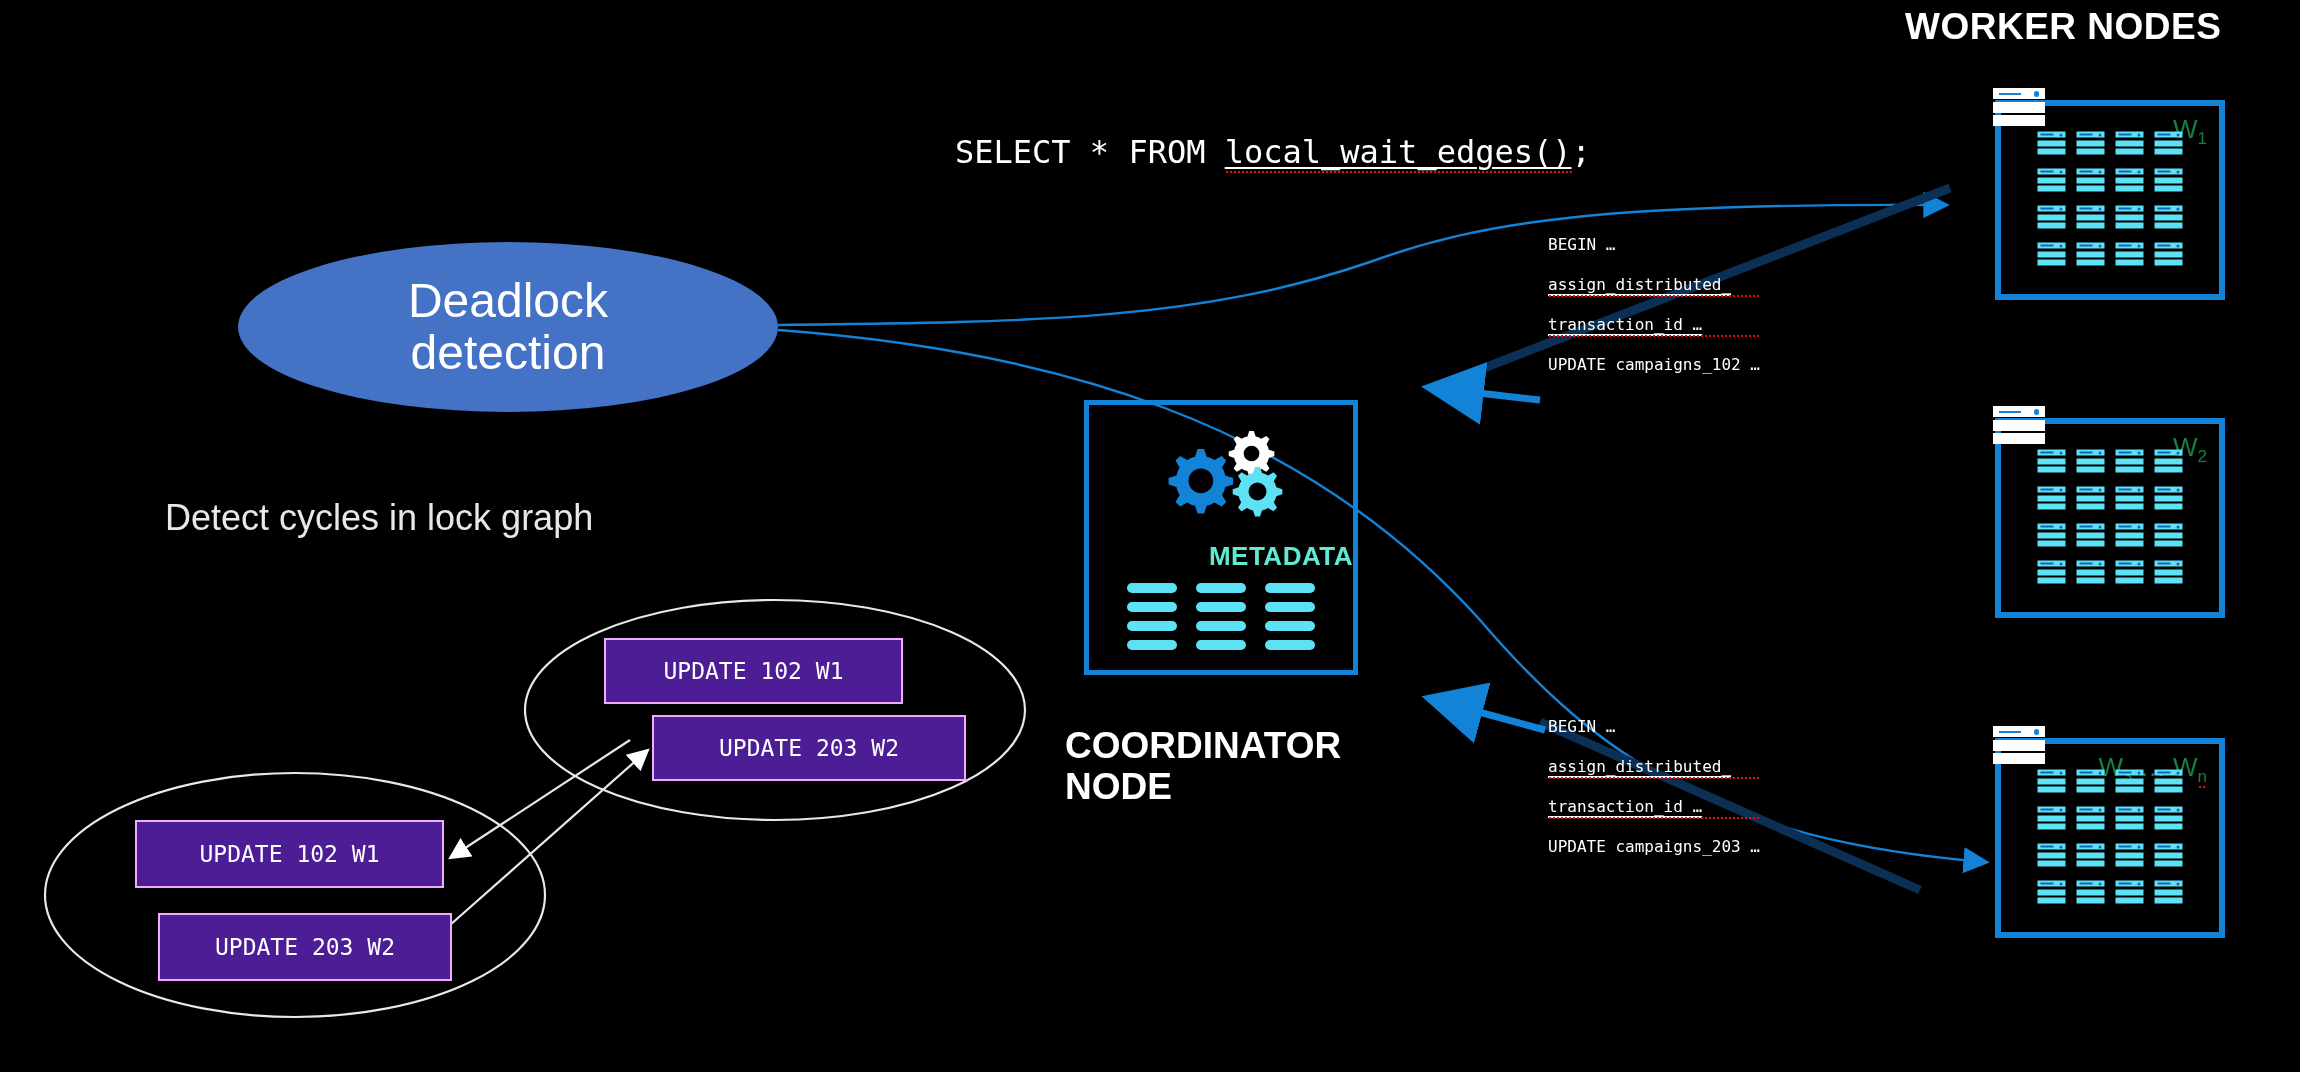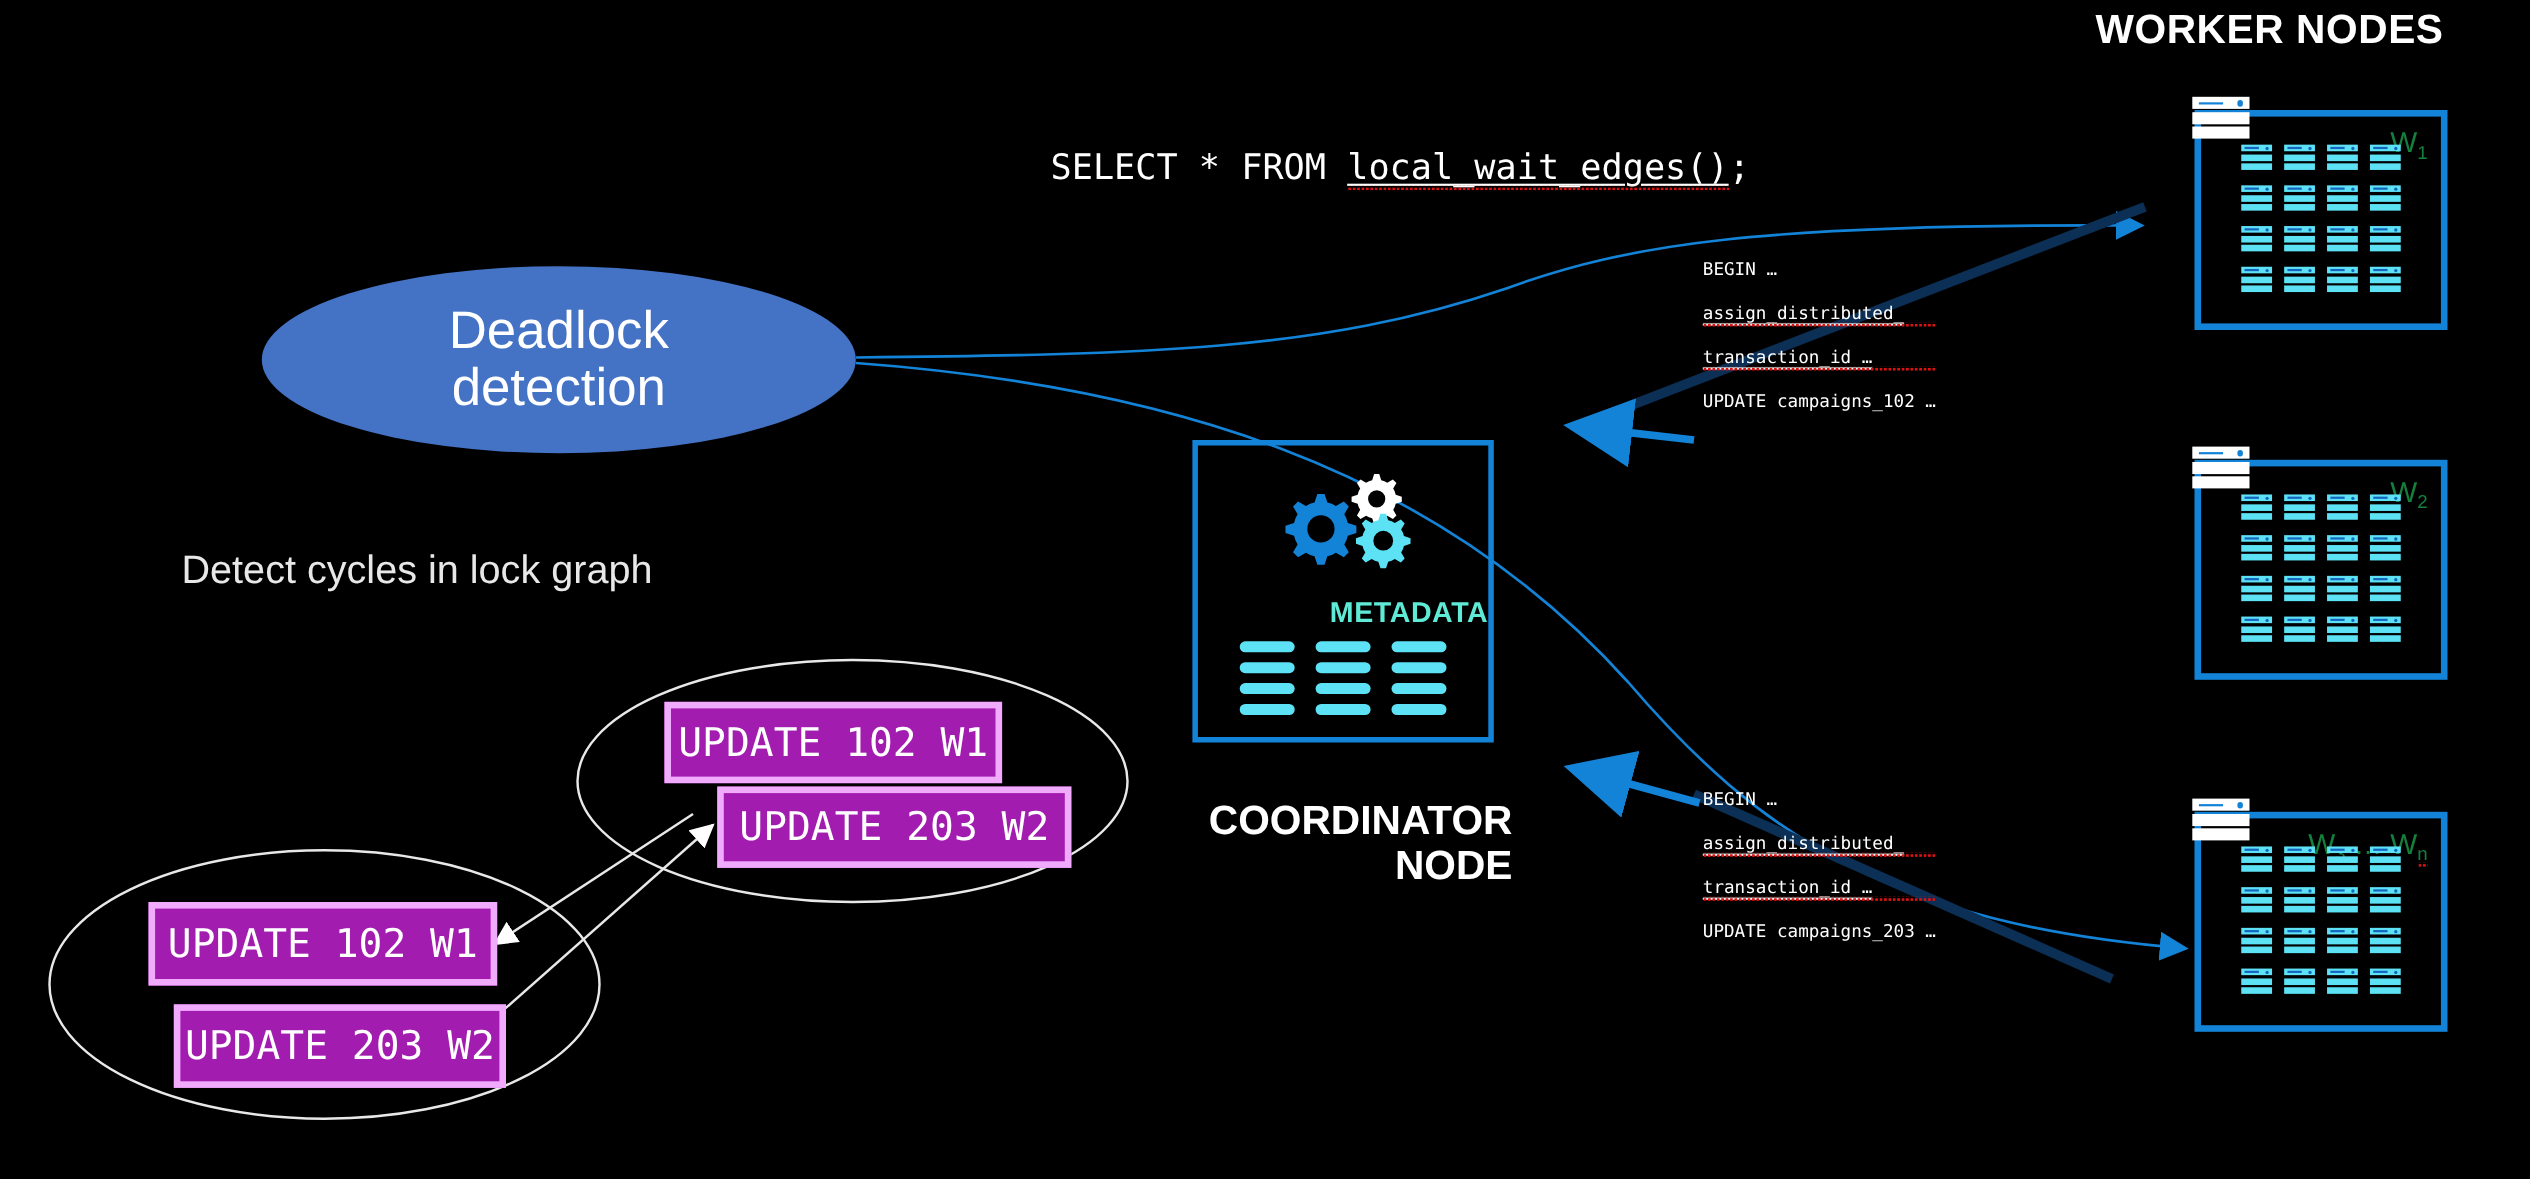--- a/index.html
+++ b/index.html
@@ -3,40 +3,40 @@
 <meta charset="utf-8">
 <style>
   html,body{margin:0;padding:0;background:#000;}
   body{width:2300px;height:1072px;position:relative;overflow:hidden;
        font-family:"Liberation Sans",sans-serif;color:#fff;}
   #stage{position:absolute;left:0;top:0;width:1976px;height:1072px;background:#000;}
   #wires{position:absolute;left:0;top:0;width:2300px;height:1072px;pointer-events:none;}
 
   .hdr-worker{position:absolute;left:1905px;top:6px;font-size:37px;font-weight:bold;
      letter-spacing:.5px;color:#fff;white-space:nowrap;}
-  .hdr-coord{position:absolute;left:1065px;top:725px;width:310px;text-align:right;
+  .hdr-coord{position:absolute;left:1065px;top:725px;width:310px;text-align:left;
      font-size:37px;font-weight:bold;line-height:1.12;color:#fff;}
 
   .sql-line{position:absolute;left:955px;top:133px;font-family:"DejaVu Sans Mono",monospace;
      font-size:32px;color:#fff;white-space:pre;letter-spacing:0px;}
   .sq{ text-decoration:none; position:relative; }
   .sq::after{content:"";position:absolute;left:0;right:0;bottom:-2px;height:4px;
      background-image:radial-gradient(circle at 2px 3px,#d11 1.3px,transparent 1.6px);
      background-size:4px 4px;background-repeat:repeat-x;}
   .sq.ul{ text-decoration:underline; text-decoration-thickness:2px; text-underline-offset:4px;}
 
   .ellipse-main{position:absolute;left:238px;top:242px;width:540px;height:170px;
      background:#4472C4;border-radius:50%;display:flex;align-items:center;justify-content:center;}
   .ellipse-main span{font-size:48px;line-height:1.08;color:#fff;text-align:center;font-weight:400;}
 
   .caption{position:absolute;left:165px;top:497px;font-size:36px;color:#e8e8e8;white-space:nowrap;}
 
-  .lockbox{position:absolute;background:#a21caf;border:6px solid #f0abfc;
+  .lockbox{position:absolute;background:#4c1d95;border:2px solid #f0abfc;
      display:flex;align-items:center;justify-content:center;
-     font-family:"DejaVu Sans Mono",monospace;font-size:36px;color:#fff;white-space:nowrap;}
+     font-family:"DejaVu Sans Mono",monospace;font-size:23px;color:#fff;white-space:nowrap;}
 
   .codeblk{position:absolute;font-family:"DejaVu Sans Mono",monospace;font-size:16px;
      color:#fff;line-height:1.32;white-space:nowrap;}
   .codeblk div{margin-bottom:19px;}
   .codeblk div:last-child{margin-bottom:0;}
 
   .wnode{position:absolute;width:230px;height:200px;border:6px solid #1383d8;box-sizing:border-box;}
   .wlabel{position:absolute;right:12px;top:8px;font-size:26px;color:#15803d;white-space:nowrap;}
   .wlabel sub{font-size:17px;}
   .wgrid{position:absolute;left:50%;top:50%;transform:translate(-50%,-50%);

